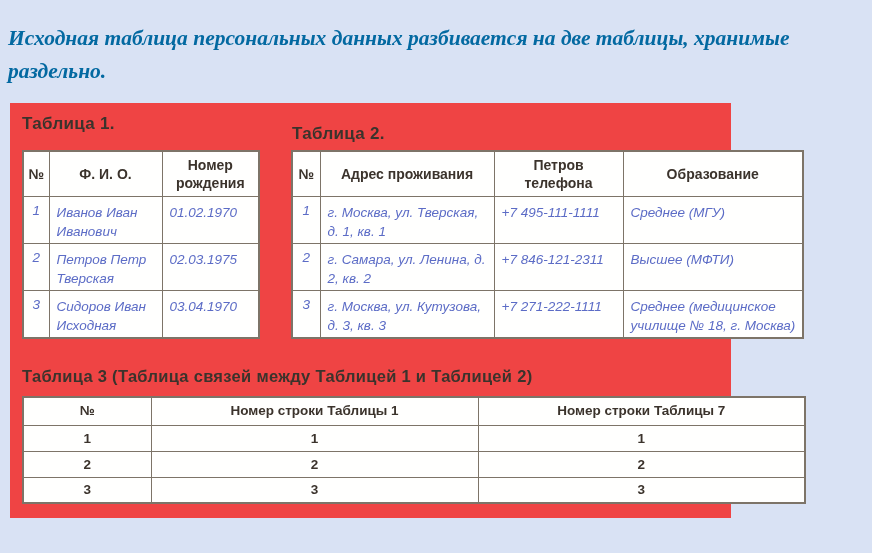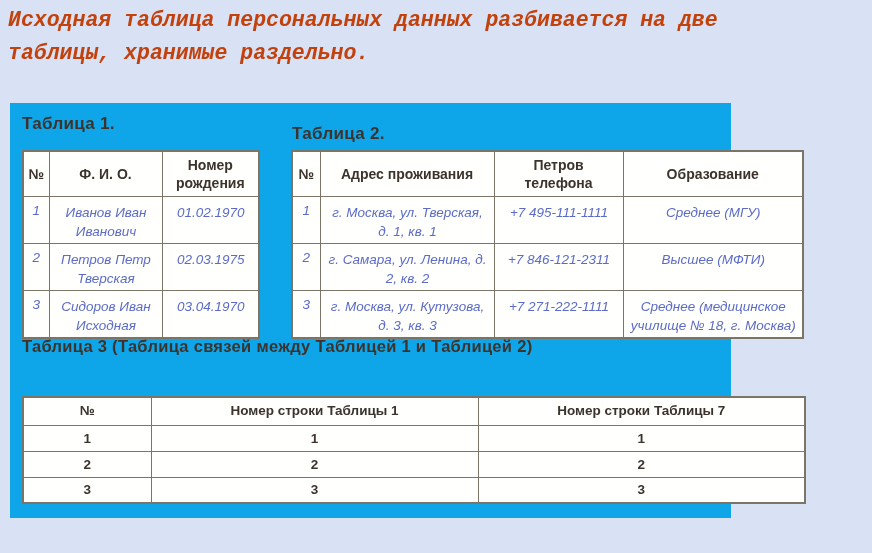--- a/index.html
+++ b/index.html
@@ -7,59 +7,58 @@
   body {
     position: relative;
     background: #d9e2f4;
     font-family: "Liberation Sans", sans-serif;
     overflow: hidden;
   }
 
   
   .intro {
     position: absolute;
-    left: 8px; top: 4px;
+    left: 8px; top: 22px;
     width: 820px;
-    font-family: Liberation Mono, monospace;
+    font-family: Liberation Serif, serif;
     font-style: italic;
     font-weight: 600;
     font-size: 21.5px;
     line-height: 33px;
-    color: #c2410c;
+    color: #0369a1;
   }
 
   
   .panel {
     position: absolute;
     left: 10px; top: 103px;
     width: 721px; height: 415px;
-    background: #0ea5e9;
+    background: #ef4444;
   }
 
   .tbl-title {
     position: absolute;
     font-weight: 700;
     font-size: 17px;
     color: #3b332c;
     letter-spacing: 0.3px;
   }
   .title-1 { left: 12px; top: 11px; }
   .title-2 { left: 282px; top: 11px; margin-top: 10px; }
-  .title-3 { left: 12px; top: 234px; font-size: 16.5px; text-align: center; }
+  .title-3 { left: 12px; top: 264px; font-size: 16.5px; text-align: center; }
 
   table {
     border-collapse: collapse;
     table-layout: fixed;
     position: absolute;
     background: #fffffe;
   }
   td {
     border: 1.2px solid #7d7468;
     overflow: hidden;
-    text-align: center;
   }
   .t1 { left: 12px;  top: 47px; width: 236px; }
   .t2 { left: 281px; top: 47px; width: 511px; }
   .t3 { left: 12px;  top: 293px; width: 782px; }
   .t1, .t2, .t3 { border: 2px solid #7d7468; }
 
   .hdr {
     font-weight: 700;
     font-size: 14px;
     color: #3b332c;

